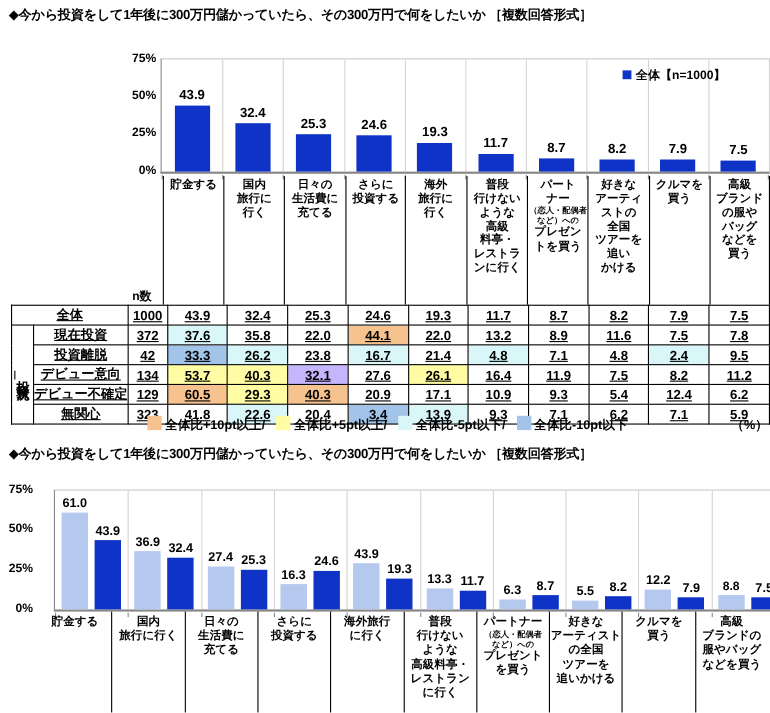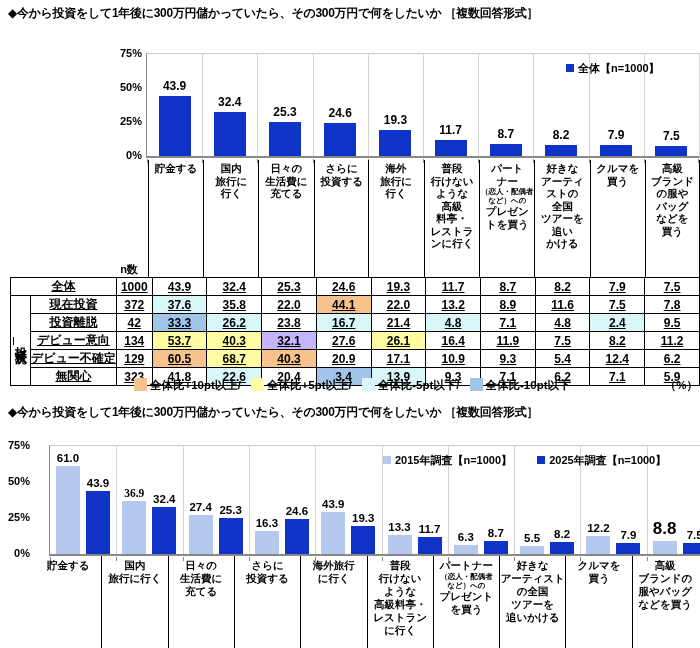--- a/index.html
+++ b/index.html
@@ -234,21 +234,21 @@
             <td>16.4</td>
             <td>11.9</td>
             <td>7.5</td>
             <td>8.2</td>
             <td>11.2</td>
           </tr>
           <tr>
             <td class="rlabel">デビュー不確定</td>
             <td>129</td>
             <td style="background: rgb(246, 194, 142);">60.5</td>
-            <td style="background: rgb(255, 252, 164);">68.7</td>
+            <td style="background: rgb(255, 252, 164);">29.3</td>
             <td style="background: rgb(246, 194, 142);">40.3</td>
             <td>20.9</td>
             <td>17.1</td>
             <td>10.9</td>
             <td>9.3</td>
             <td>5.4</td>
             <td>12.4</td>
             <td>6.2</td>
           </tr>
           <tr>
@@ -306,37 +306,37 @@
       <div class="xtick" style="left: 265.2px;"></div>
       <div class="xtick" style="left: 331.5px;"></div>
       <div class="xtick" style="left: 397.8px;"></div>
       <div class="xtick" style="left: 464.1px;"></div>
       <div class="xtick" style="left: 530.4px;"></div>
       <div class="xtick" style="left: 596.7px;"></div>
       <div class="xtick" style="left: 662px;"></div>
       <div class="bar" style="left: 6px; width: 24px; height: 87.84px; background: rgb(181, 200, 238);"></div>
       <div class="vlabel" style="left: -2px; width: 40px; font-size: 11.5px; bottom: 89.84px;">61.0</div>
       <div class="bar" style="left: 72.3px; width: 24px; height: 53.136px; background: rgb(181, 200, 238);"></div>
-      <div class="vlabel" style="left: 64.3px; width: 40px; font-size: 11.5px; bottom: 55.136px; font-family: Liberation Serif, serif;">36.9</div>
+      <div class="vlabel" style="left: 64.3px; width: 40px; font-size: 11.5px; bottom: 55.136px;">36.9</div>
       <div class="bar" style="left: 138.6px; width: 24px; height: 39.456px; background: rgb(181, 200, 238);"></div>
       <div class="vlabel" style="left: 130.6px; width: 40px; font-size: 11.5px; bottom: 41.456px;">27.4</div>
       <div class="bar" style="left: 204.9px; width: 24px; height: 23.472px; background: rgb(181, 200, 238);"></div>
       <div class="vlabel" style="left: 196.9px; width: 40px; font-size: 11.5px; bottom: 25.472px;">16.3</div>
       <div class="bar" style="left: 271.2px; width: 24px; height: 41.616px; background: rgb(181, 200, 238);"></div>
       <div class="vlabel" style="left: 263.2px; width: 40px; font-size: 11.5px; bottom: 43.616px;">43.9</div>
       <div class="bar" style="left: 337.5px; width: 24px; height: 19.152px; background: rgb(181, 200, 238);"></div>
       <div class="vlabel" style="left: 329.5px; width: 40px; font-size: 11.5px; bottom: 21.152px;">13.3</div>
       <div class="bar" style="left: 403.8px; width: 24px; height: 9.072px; background: rgb(181, 200, 238);"></div>
       <div class="vlabel" style="left: 395.8px; width: 40px; font-size: 11.5px; bottom: 11.072px;">6.3</div>
       <div class="bar" style="left: 470.1px; width: 24px; height: 7.92px; background: rgb(181, 200, 238);"></div>
       <div class="vlabel" style="left: 462.1px; width: 40px; font-size: 11.5px; bottom: 9.92px;">5.5</div>
       <div class="bar" style="left: 536.4px; width: 24px; height: 17.568px; background: rgb(181, 200, 238);"></div>
       <div class="vlabel" style="left: 528.4px; width: 40px; font-size: 11.5px; bottom: 19.568px;">12.2</div>
       <div class="bar" style="left: 602.7px; width: 24px; height: 12.672px; background: rgb(181, 200, 238);"></div>
-      <div class="vlabel" style="left: 594.7px; width: 40px; font-size: 17px; bottom: 14.672px;">8.8</div>
+      <div class="vlabel" style="left: 594.7px; width: 40px; font-size: 11px; bottom: 14.672px;">8.8</div>
       <div class="bar" style="left: 36px; width: 24px; height: 63.216px; background: rgb(14, 51, 198);"></div>
       <div class="vlabel" style="left: 28px; width: 40px; font-size: 11.5px; bottom: 65.216px;">43.9</div>
       <div class="bar" style="left: 102.3px; width: 24px; height: 46.656px; background: rgb(14, 51, 198);"></div>
       <div class="vlabel" style="left: 94.3px; width: 40px; font-size: 11.5px; bottom: 48.656px;">32.4</div>
       <div class="bar" style="left: 168.6px; width: 24px; height: 36.432px; background: rgb(14, 51, 198);"></div>
       <div class="vlabel" style="left: 160.6px; width: 40px; font-size: 11.5px; bottom: 38.432px;">25.3</div>
       <div class="bar" style="left: 234.9px; width: 24px; height: 35.424px; background: rgb(14, 51, 198);"></div>
       <div class="vlabel" style="left: 226.9px; width: 40px; font-size: 11.5px; bottom: 37.424px;">24.6</div>
       <div class="bar" style="left: 301.2px; width: 24px; height: 27.792px; background: rgb(14, 51, 198);"></div>
       <div class="vlabel" style="left: 293.2px; width: 40px; font-size: 11.5px; bottom: 29.792px;">19.3</div>
@@ -344,24 +344,20 @@
       <div class="vlabel" style="left: 359.5px; width: 40px; font-size: 11.5px; bottom: 18.848px;">11.7</div>
       <div class="bar" style="left: 433.8px; width: 24px; height: 12.528px; background: rgb(14, 51, 198);"></div>
       <div class="vlabel" style="left: 425.8px; width: 40px; font-size: 11.5px; bottom: 14.528px;">8.7</div>
       <div class="bar" style="left: 500.1px; width: 24px; height: 11.808px; background: rgb(14, 51, 198);"></div>
       <div class="vlabel" style="left: 492.1px; width: 40px; font-size: 11.5px; bottom: 13.808px;">8.2</div>
       <div class="bar" style="left: 566.4px; width: 24px; height: 11.376px; background: rgb(14, 51, 198);"></div>
       <div class="vlabel" style="left: 558.4px; width: 40px; font-size: 11.5px; bottom: 13.376px;">7.9</div>
       <div class="bar" style="left: 632.7px; width: 24px; height: 10.8px; background: rgb(14, 51, 198);"></div>
       <div class="vlabel" style="left: 624.7px; width: 40px; font-size: 11.5px; bottom: 12.8px;">7.5</div>
     </div>
-  <div class="legend" style="left:383px;top:453px;">
-    <span class="ent"><span class="sq" style="background: rgb(181, 200, 238);"></span><span>2015年調査【n=1000】</span></span>
-    <span class="ent"><span class="sq" style="background: rgb(14, 51, 198);"></span><span>2025年調査【n=1000】</span></span>
-  </div>
 
   <div class="cats" id="cats2" style="left:35px;top:556px;width:663px;height:92px;">
       <div class="ccell" style="left: 0px; width: 66.3px;">
         <div class="cline">貯金する</div>
       </div>
       <div class="ccell bl" style="left: 66.3px; width: 66.3px;">
         <div class="cline">国内</div>
         <div class="cline">旅行に行く</div>
       </div>
       <div class="ccell bl" style="left: 132.6px; width: 66.3px;">

